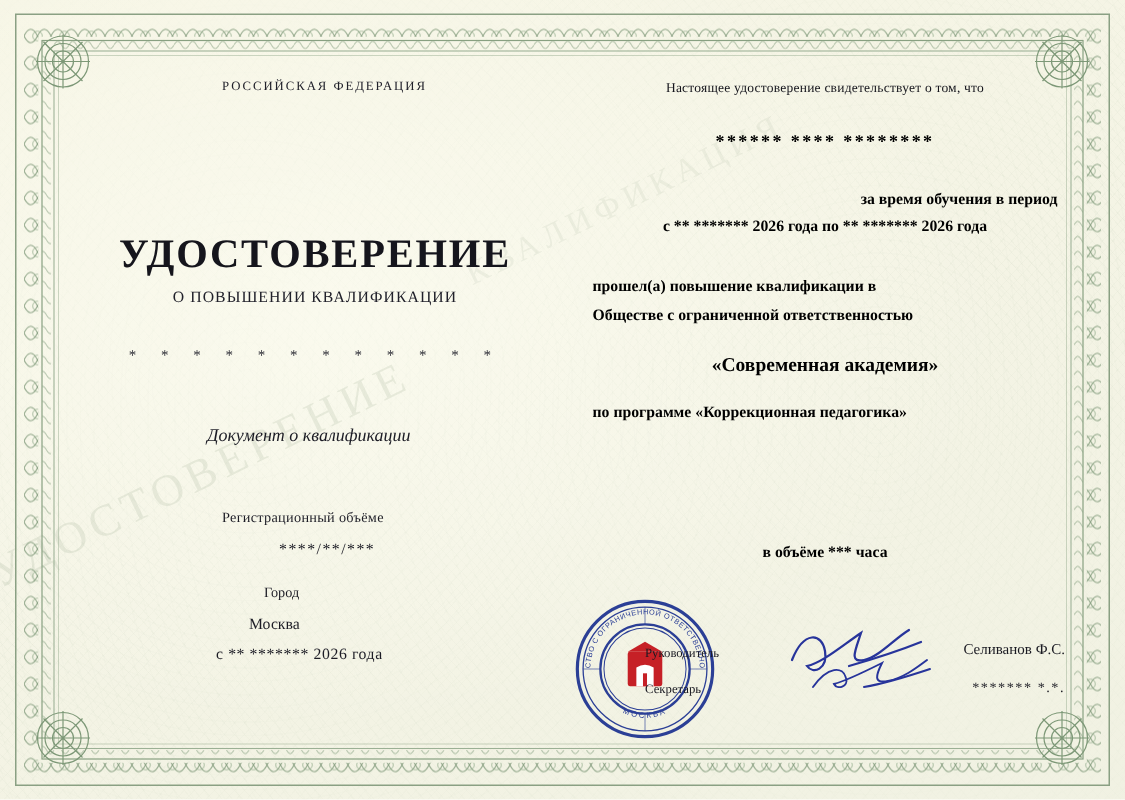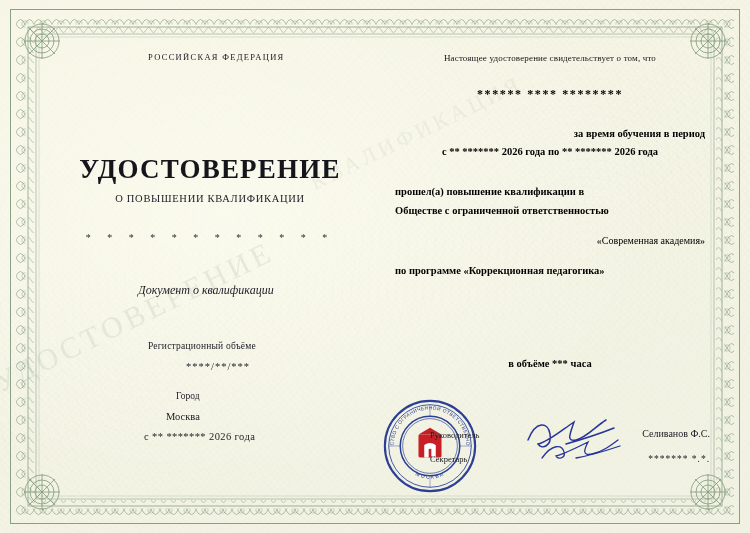--- a/index.html
+++ b/index.html
@@ -222,23 +222,23 @@
   }
   .r-passed {
     margin-top: 27px;
     font-size: 10.5px;
     font-weight: bold;
     text-align: left;
     line-height: 1.5;
   }
   .r-org {
     margin-top: 16px;
-    text-align: right;
-    font-size: 10px;
-    font-weight: normal;
+    text-align: center;
+    font-size: 13px;
+    font-weight: bold;
   }
   .r-program {
     margin-top: 19px;
     font-size: 10.5px;
     font-weight: bold;
     text-align: left;
   }
   .r-hours {
     margin-top: 82px;
     text-align: center;

